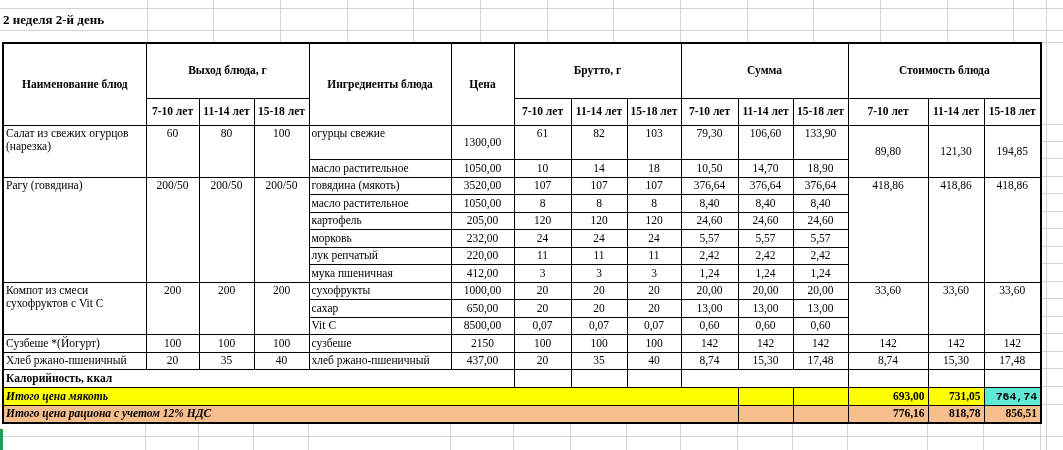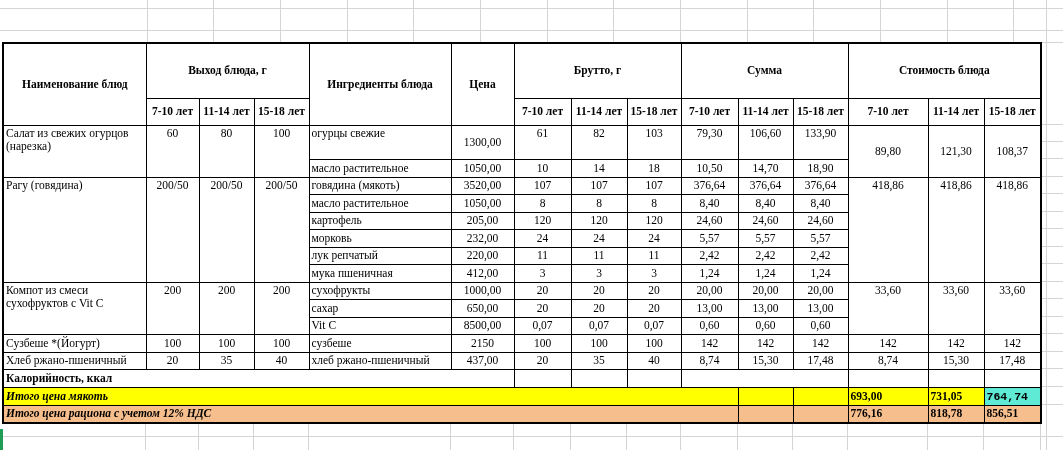--- a/index.html
+++ b/index.html
@@ -7,21 +7,21 @@
          font-family:"Liberation Serif","DejaVu Serif",serif;color:#000;}
   .gl{position:absolute;background:#d4d4d4;}
   .title{position:absolute;left:3px;top:9px;height:21px;line-height:21px;
          font-size:13px;font-weight:bold;white-space:nowrap;}
   table.t{position:absolute;left:2px;top:42px;border-collapse:collapse;table-layout:fixed;
           width:1038px;background:#fff;border:2px solid #000;}
   table.t td{border:1px solid #000;font-size:11.5px;line-height:13px;padding:0 2px;
              overflow:hidden;vertical-align:middle;}
   .c{text-align:center;}
   .l{text-align:left;}
-  .r{padding-right:3px !important;}
+  .r{text-align:right;padding-right:3px !important;}
   .top{vertical-align:top !important;padding-top:1px !important;}
   .mid{vertical-align:middle !important;}
   .b{font-weight:bold;}
   .bi{font-weight:bold;font-style:italic;}
   tr.rh55{height:55px;} tr.rh27{height:27px;} tr.rh34{height:34px;font-family:Liberation Serif, serif;}
   tr.rh18{height:18px;} tr.rh17{height:17px;}
   .marker{position:absolute;left:0;top:429px;width:3px;height:21px;background:#1F9D55;}
 </style>
 </head>
 <body>
@@ -77,20 +77,21 @@
   <div class="gl" style="left:680px;top:422px;width:1px;height:28px;"></div>
   <div class="gl" style="left:737px;top:422px;width:1px;height:28px;"></div>
   <div class="gl" style="left:792px;top:422px;width:1px;height:28px;"></div>
   <div class="gl" style="left:847px;top:422px;width:1px;height:28px;"></div>
   <div class="gl" style="left:927px;top:422px;width:1px;height:28px;"></div>
   <div class="gl" style="left:983px;top:422px;width:1px;height:28px;"></div>
   <div class="gl" style="left:1040px;top:422px;width:1px;height:28px;"></div>
 
   <div class="marker"></div>
 
+  <div class="title">2 неделя 2-й день</div>
 
   <table class="t">
     <colgroup>
       <col style="width:143px">
         <col style="width:53px">
         <col style="width:55px">
         <col style="width:55px">
       <col style="width:142px">
         <col style="width:63px">
         <col style="width:57px">
@@ -137,21 +138,21 @@
       <td class="l top">огурцы свежие</td>
       <td class="c mid">1300,00</td>
       <td class="c top">61</td>
       <td class="c top">82</td>
       <td class="c top">103</td>
       <td class="c top">79,30</td>
       <td class="c top">106,60</td>
       <td class="c top">133,90</td>
       <td rowspan="2" class="c mid">89,80</td>
       <td rowspan="2" class="c mid">121,30</td>
-      <td rowspan="2" class="c mid">108,37</td>
+      <td rowspan="2" class="c mid">194,85</td>
     </tr>
     <tr class="rh18">
       <td class="l">масло растительное</td>
       <td class="c">1050,00</td>
       <td class="c">10</td>
       <td class="c">14</td>
       <td class="c">18</td>
       <td class="c">10,50</td>
       <td class="c">14,70</td>
       <td class="c">18,90</td>

